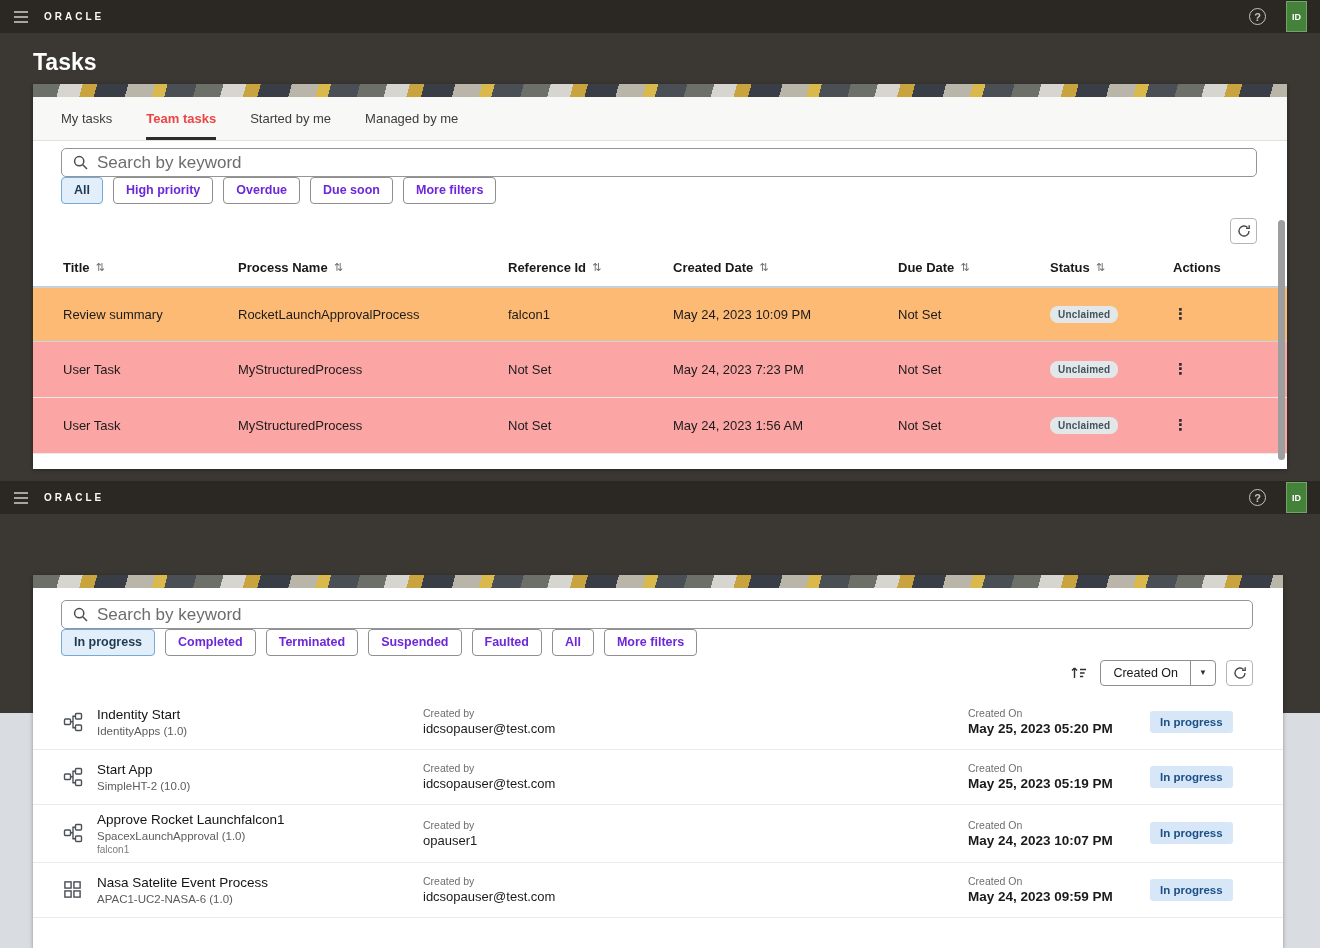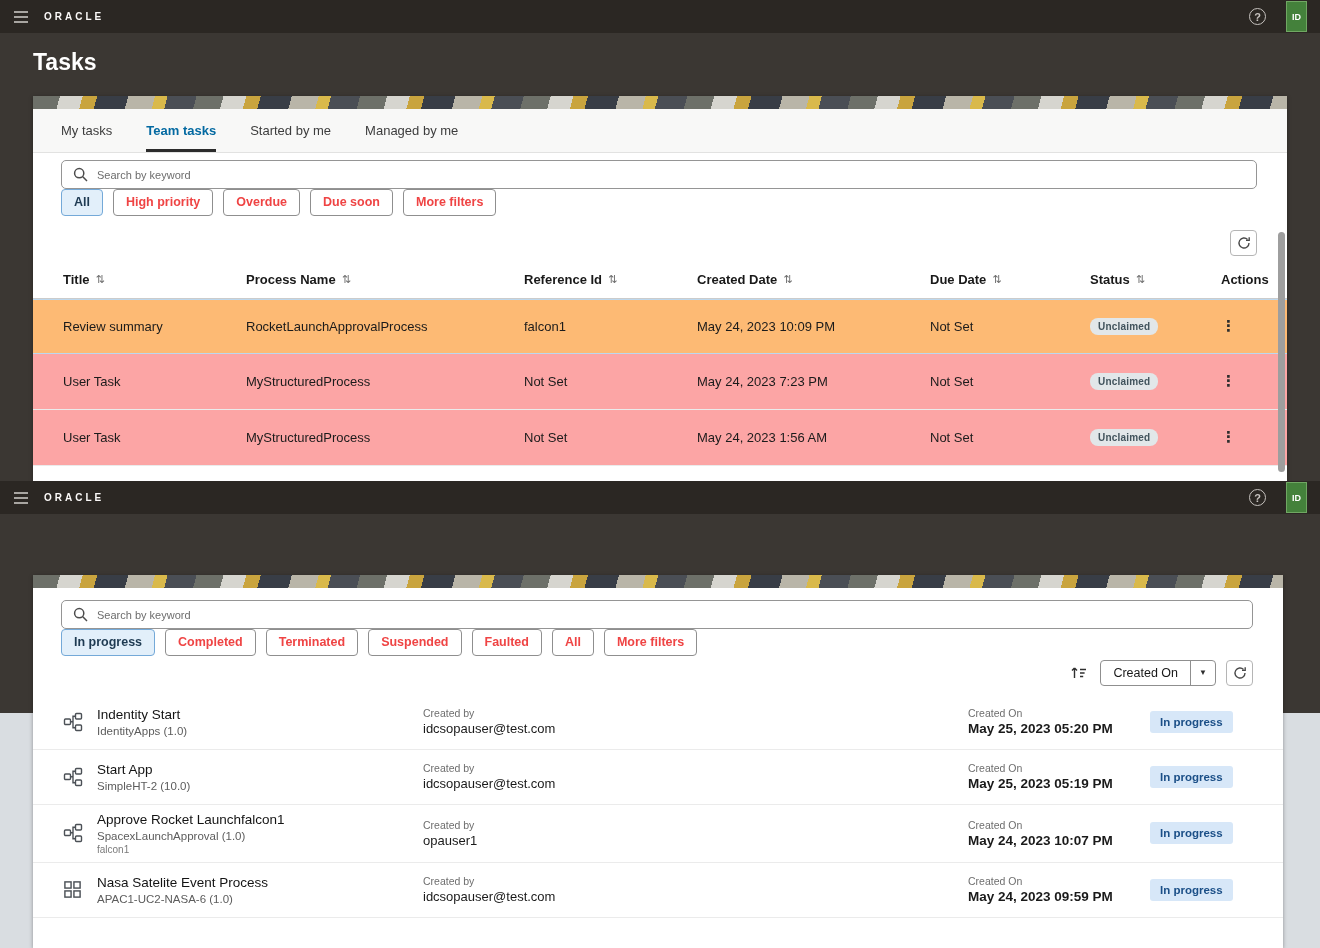--- a/index.html
+++ b/index.html
@@ -18,72 +18,72 @@
   .header-right { margin-left:auto; display:flex; align-items:center; gap:20px; }
   .help-icon { width:17px; height:17px; border-radius:50%; border:1.5px solid #c7c3bf; color:#c7c3bf;
                font-size:11px; font-weight:700; display:flex; align-items:center; justify-content:center; cursor:pointer; }
   .avatar { width:21px; height:31px; border-radius:0; background:#44813b; border:1px solid #70a763;
             color:#fff; font-size:9px; font-weight:700; display:flex; align-items:center; justify-content:center; cursor:pointer; }
 
   .page-title { color:#fff; font-size:23px; font-weight:700; margin:16px 0 0 33px; }
 
   
   .panel { position:absolute; left:33px; background:#fff; box-shadow:0 1px 4px rgba(0,0,0,.35); }
-  .screen1 .panel { top:96px; width:1254px; height:385px; }
+  .screen1 .panel { top:84px; width:1254px; height:385px; }
   .screen2 .panel { top:94px; width:1250px; height:373px; }
 
   .banner { height:13px;
     background:repeating-linear-gradient(105deg,
       #6d7069 0px,#6d7069 26px,
       #d6d5cf 26px,#d6d5cf 48px,
       #c9a43e 48px,#c9a43e 62px,
       #383d46 62px,#383d46 92px,
       #b9b5a8 92px,#b9b5a8 118px,
       #d9b94b 118px,#d9b94b 130px,
       #4a4e55 130px,#4a4e55 158px); }
 
   
   .tabs { display:flex; gap:34px; padding:0 28px; height:44px; align-items:stretch;
           background:#f8f8f7; border-bottom:1px solid #e2e2e1; }
   .tab { font-size:13px; color:#3d3d3d; display:flex; align-items:center; position:relative; cursor:pointer; }
-  .tab.selected { font-weight:700; color:#0369a1; }
+  .tab.selected { font-weight:700; color:#ef4444; }
   .tab.selected::after { content:""; position:absolute; left:0; right:0; bottom:0; height:3px; background:#2c2c2c; }
 
   .pad-x { padding-left:28px; padding-right:30px; }
 
   
   .search-box { display:flex; align-items:center; gap:9px; border:1px solid #959595; border-radius:5px;
                 height:29px; padding:0 11px; background:#fff; }
-  .search-box input { border:none; outline:none; flex:1; font-size:11px; color:#303030; font-family:inherit; background:transparent; }
+  .search-box input { border:none; outline:none; flex:1; font-size:17px; color:#303030; font-family:inherit; background:transparent; }
   .search-box input::placeholder { color:#6d6d6d; }
   .screen1 .search-box { margin-top:7px; }
   .screen2 .search-box { margin-top:12px; }
 
   
   .chips { display:flex; gap:10px; }
   .chip { border:1px solid #8f8f8f; border-radius:4px; background:#fff; font-size:12.5px; font-weight:700;
-          color:#ef4444; padding:6px 12px; line-height:1; cursor:pointer; white-space:nowrap; }
+          color:#6d28d9; padding:6px 12px; line-height:1; cursor:pointer; white-space:nowrap; }
   .chip.selected { background:#e2effa; border-color:#74a9d8; color:#1e3a52; }
 
   
   .toolbar-right { display:flex; justify-content:flex-end; align-items:center; gap:10px; }
   .screen1 .toolbar-right { margin-top:14px; }
   .screen2 .toolbar-right { margin-top:4px; }
   .icon-btn { width:27px; height:26px; border:1px solid #b5b5b5; border-radius:4px; background:#fff;
               display:flex; align-items:center; justify-content:center; cursor:pointer; }
   .ghost-btn { width:24px; height:24px; border:none; background:transparent; display:flex; align-items:center; justify-content:center; cursor:pointer; }
 
   .select-box { display:flex; align-items:stretch; height:26px; border:1px solid #8f8f8f; border-radius:4px;
                 background:#fff; overflow:hidden; cursor:pointer; }
   .select-value { padding:0 12px; font-size:12.5px; color:#181818; display:flex; align-items:center; min-width:78px; }
   .select-caret { width:25px; border-left:1px solid #8f8f8f; display:flex; align-items:center; justify-content:center;
                   font-size:8px; color:#2e2e2e; }
 
   
-  .grid-cols { display:grid; grid-template-columns:175px 270px 165px 225px 152px 113px 1fr; align-items:center; padding-left:30px;gap:8px; }
+  .grid-cols { display:grid; grid-template-columns:175px 270px 165px 225px 152px 113px 1fr; align-items:center; padding-left:30px; }
   .table-header { height:37px; margin-top:6px; border-bottom:1px solid #cbcbcb; font-weight:700; font-size:13px; color:#191919; }
   .th { display:flex; align-items:center; gap:6px; cursor:pointer; }
   .sort-arrows { color:#6e6e6e; font-size:11px; font-weight:400; }
   .t-row { height:56px; border-bottom:1px solid #ebebeb; font-size:13px; color:#1b1b1b; background:#fca5a5; cursor:pointer; }
   .t-row.selected { background:#fdba74; border-top:1px solid #bcd8ef; border-bottom:1px solid #bcd8ef; height:55px; }
   .badge-unclaimed { display:inline-block; background:#e2e7e9; color:#41535c; font-size:10px; font-weight:700;
                      padding:3px 8px; border-radius:8px; letter-spacing:.2px; }
   .actions-cell { padding-left:10px; }
   .ellipsis-btn { border:none; background:transparent; font-size:15px; font-weight:700; color:#2d2d2d; cursor:pointer;
                   font-family:"DejaVu Sans",sans-serif; }

